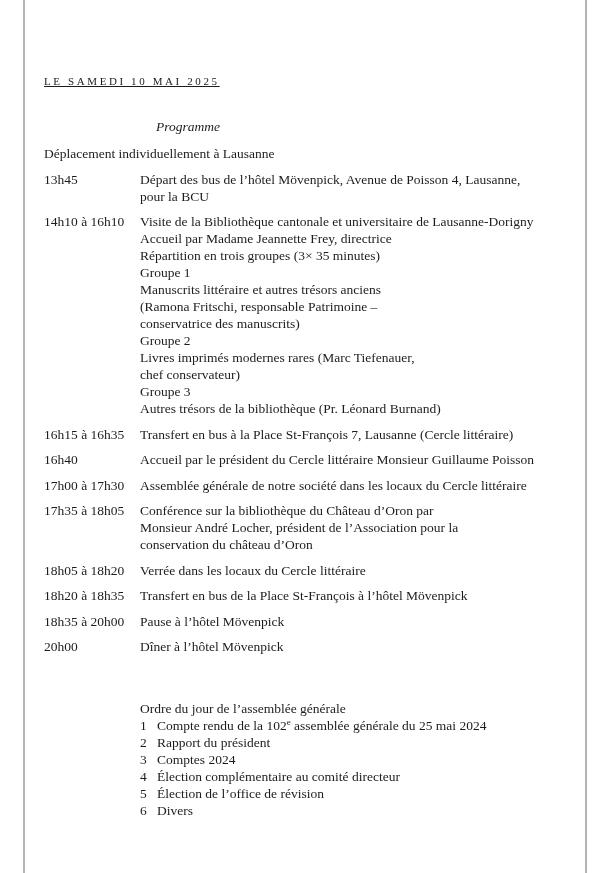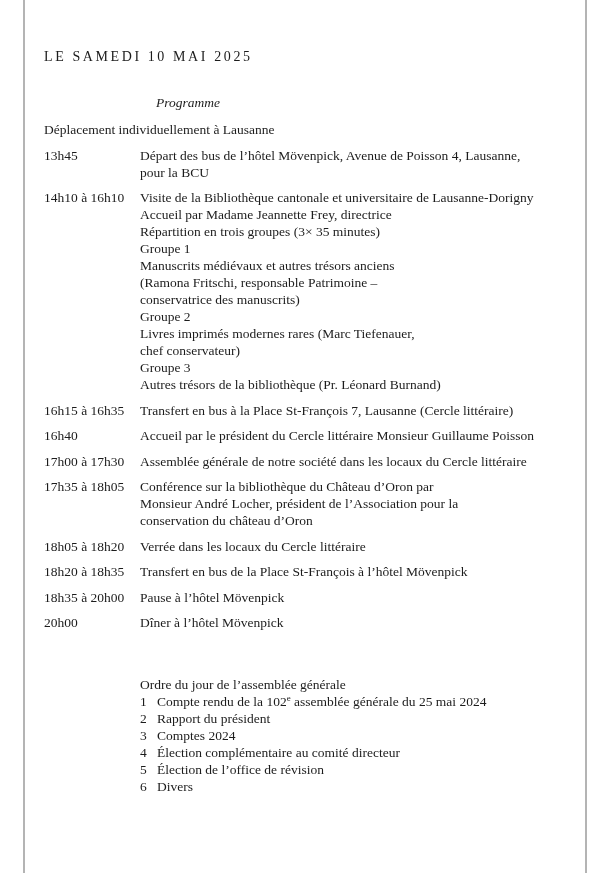--- a/index.html
+++ b/index.html
@@ -16,25 +16,26 @@
     position: absolute; top: 0; bottom: 0; width: 1.5px;
     background: #b4b4b4;
   }
   .page-edge.left  { left: 23px; }
   .page-edge.right { left: 585px; }
 
   .content {
     position: absolute; left: 44px; top: 0; width: 552px;
   }
   .date-header {
-    margin-top: 50px;
-    font-size: 14px;
+    margin-top: 74px;
+    font-size: 11px;
     letter-spacing: 2.6px;
     line-height: 14px;
     white-space: nowrap;
+    text-decoration: underline;
   }
   .section-label {
     margin-top: 30px;
     margin-left: 112px;
     font-style: italic;
     font-size: 13.5px;
     line-height: 17px;
   }
   .intro-line {
     margin-top: 10px;
@@ -94,21 +95,21 @@
 
   <div class="event">
     <div class="time">14h10 à 16h10</div>
     <div class="desc">
       <div class="line">Visite de la Bibliothèque cantonale et universitaire de Lausanne-Dorigny</div>
       <div class="line">Accueil par Madame Jeannette Frey, directrice</div>
       <div class="line">Répartition en trois groupes (3× 35 minutes)</div>
       <div class="group">
         <div class="group-label">Groupe 1</div>
         <div class="group-desc">
-          <div class="line">Manuscrits médiévaux et autres trésors anciens</div>
+          <div class="line">Manuscrits littéraire et autres trésors anciens</div>
           <div class="line">(Ramona Fritschi, responsable Patrimoine –</div>
           <div class="line">conservatrice des manuscrits)</div>
         </div>
       </div>
       <div class="group">
         <div class="group-label">Groupe 2</div>
         <div class="group-desc">
           <div class="line">Livres imprimés modernes rares (Marc Tiefenauer,</div>
           <div class="line">chef conservateur)</div>
         </div>

